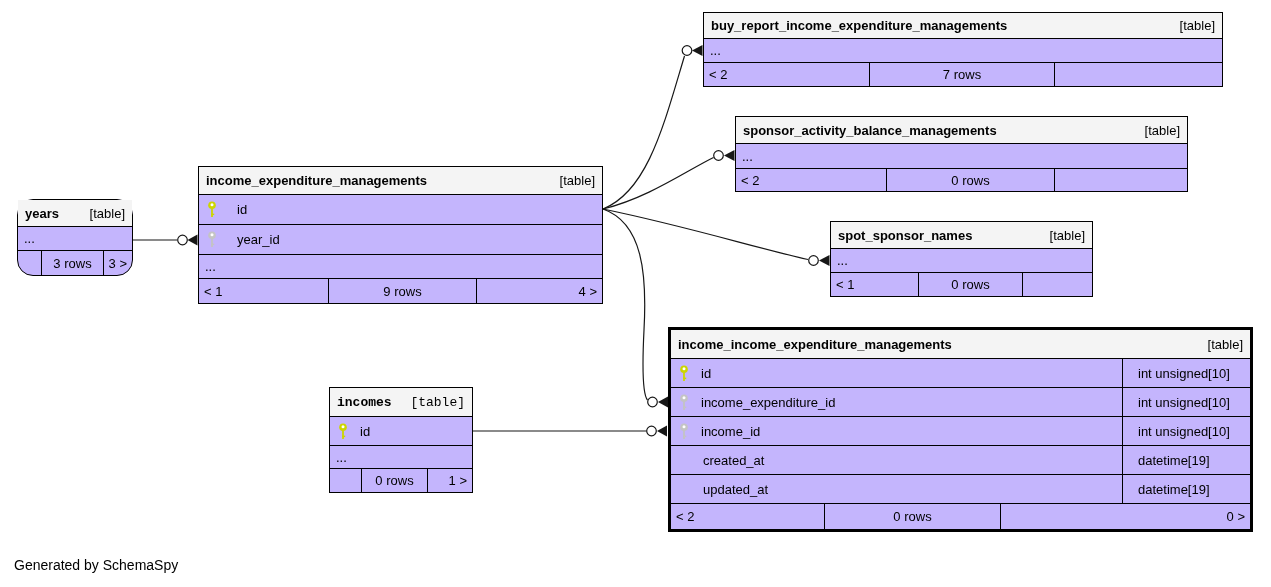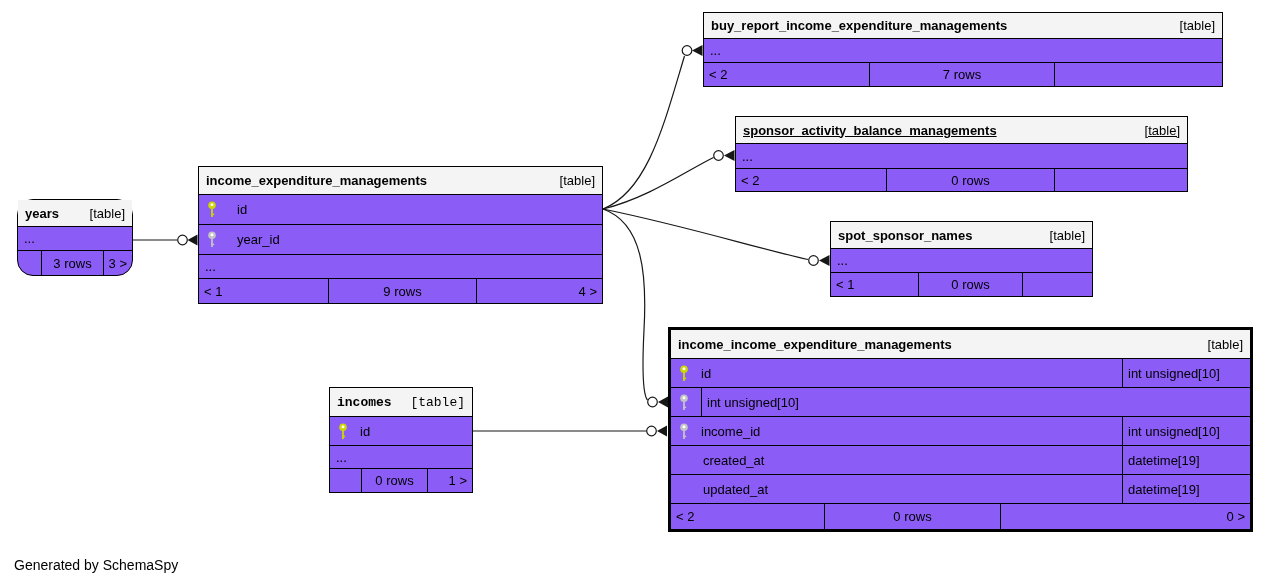--- a/index.html
+++ b/index.html
@@ -2,21 +2,21 @@
 <html style="--primary_key: #ccd600; --foreign_key: #c4c4c4; --header_bg: #f4f4f4; --line: #171717;"><head>
 <meta charset="utf-8">
 <style>
   html,body{margin:0;padding:0;background:#ffffff;}
   #canvas{
     position:relative;width:1271px;height:587px;background:#fff;overflow:hidden;
     font-family:"Liberation Sans","DejaVu Sans",sans-serif;
     font-size:13px;color:#000;
   }
   .tbl{
-    position:absolute;background:#8b5cf6;border:1px solid #000;box-sizing:border-box;
+    position:absolute;background:#c4b5fd;border:1px solid #000;box-sizing:border-box;
     z-index:1;
   }
   .tbl.focal{border:3px solid #000;}
   .hdr{
     background:var(--header_bg,#f4f4f4);border-bottom:1px solid #000;
     display:flex;justify-content:space-between;align-items:center;
     padding:0 7px;box-sizing:border-box;white-space:nowrap;overflow:hidden;
   }
   .hdr .tname{font-weight:bold;}
   .hdr .ttag{margin-left:10px;}
@@ -25,21 +25,21 @@
     padding:0 6px;box-sizing:border-box;white-space:nowrap;overflow:hidden;
   }
   .row:last-child{border-bottom:none;}
   .key{display:inline-flex;width:10px;margin:0 12px 0 2px;flex:0 0 auto;}
   .key.wide{margin-right:20px;}
   .key.primary .kf{fill:var(--primary_key,#ccd600);}
   .key.foreign .kf{fill:var(--foreign_key,#c4c4c4);}
   .colname{flex:1 1 auto;overflow:hidden;}
   .coltype{
     flex:0 0 122px;border-left:1px solid #000;align-self:stretch;
-    display:flex;align-items:center;padding-left:5px;box-sizing:border-box;
+    display:flex;align-items:center;padding-left:15px;box-sizing:border-box;
   }
   .indent{padding-left:26px;}
   .ftr{
     display:grid;box-sizing:border-box;align-items:center;
   }
   .ftr .fcell{
     height:100%;display:flex;align-items:center;box-sizing:border-box;overflow:hidden;
   }
   .ftr .fleft{padding-left:5px;justify-content:flex-start;}
   .ftr .fmid{border-left:1px solid #000;justify-content:center;}
@@ -113,21 +113,21 @@
       <span class="colname">...</span>
     </div>
     <div class="row ftr" style="height:23px;padding:0;grid-template-columns:165px 1fr 168px;">
       <span class="fcell fleft">&lt; 2</span>
       <span class="fcell fmid">7 rows</span>
       <span class="fcell fright"></span>
     </div>
   </div>
 
   <div class="tbl" style="left:735px;top:116px;width:453px;height:76px;">
-    <div class="hdr" style="height:27px;text-decoration:underline;">
+    <div class="hdr" style="height:27px;">
       <span class="tname">sponsor_activity_balance_managements</span>
       <span class="ttag">[table]</span>
     </div>
     <div class="row" style="height:25px;">
       <span class="colname">...</span>
     </div>
     <div class="row ftr" style="height:22px;padding:0;grid-template-columns:150px 1fr 133px;">
       <span class="fcell fleft">&lt; 2</span>
       <span class="fcell fmid">0 rows</span>
       <span class="fcell fright"></span>
@@ -168,20 +168,21 @@
     </div>
     <div class="row" style="height:29px;">
       <span class="key foreign">
         <svg viewBox="0 0 10 17" width="10" height="17">
             <circle class="kf" cx="5" cy="4.2" r="3.8"></circle>
             <circle cx="5" cy="3.8" r="1.5" fill="#fff"></circle>
             <rect class="kf" x="4.1" y="7.5" width="1.8" height="8.5"></rect>
             <rect class="kf" x="4.1" y="12.6" width="3.1" height="1.5"></rect>
           </svg>
       </span>
+      <span class="colname">income_expenditure_id</span>
       <span class="coltype">int unsigned[10]</span>
     </div>
     <div class="row" style="height:29px;">
       <span class="key foreign">
         <svg viewBox="0 0 10 17" width="10" height="17">
             <circle class="kf" cx="5" cy="4.2" r="3.8"></circle>
             <circle cx="5" cy="3.8" r="1.5" fill="#fff"></circle>
             <rect class="kf" x="4.1" y="7.5" width="1.8" height="8.5"></rect>
             <rect class="kf" x="4.1" y="12.6" width="3.1" height="1.5"></rect>
           </svg>

